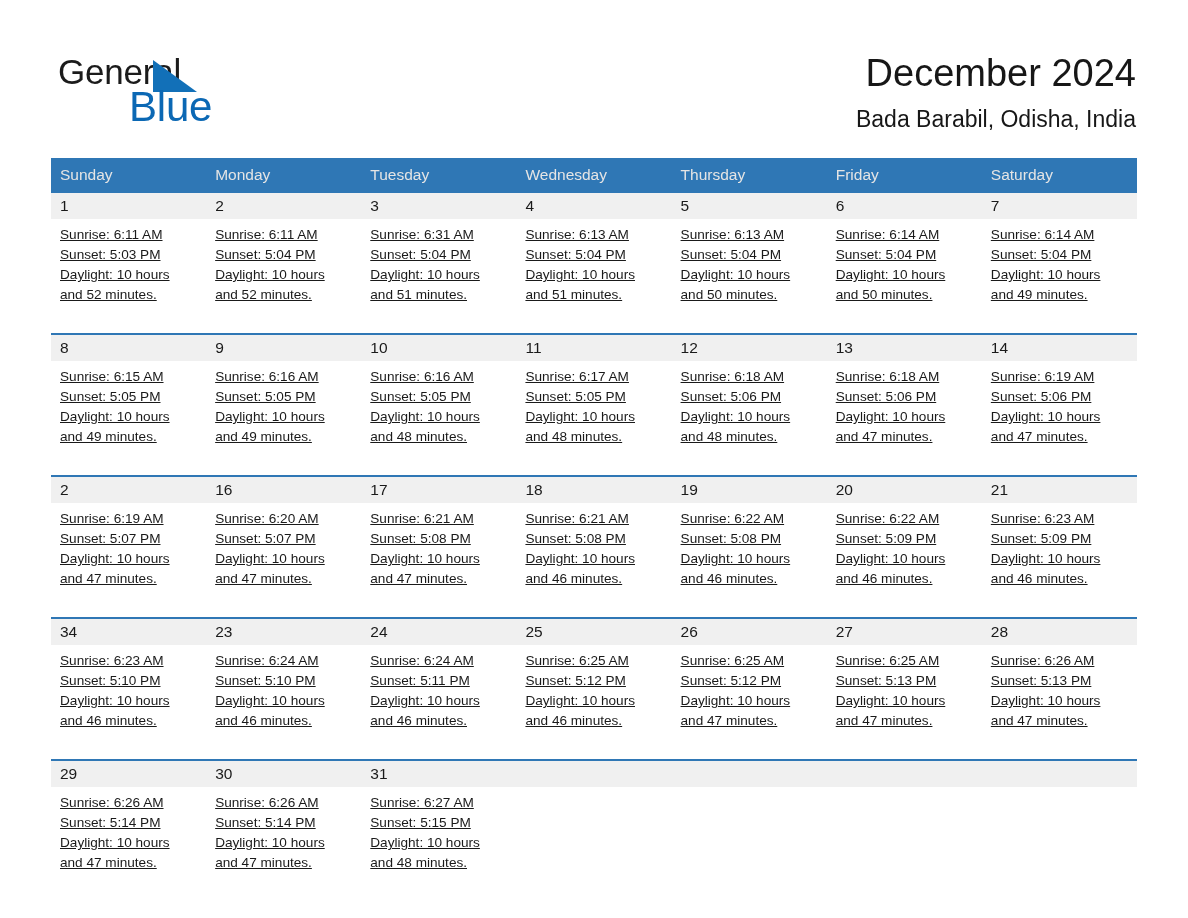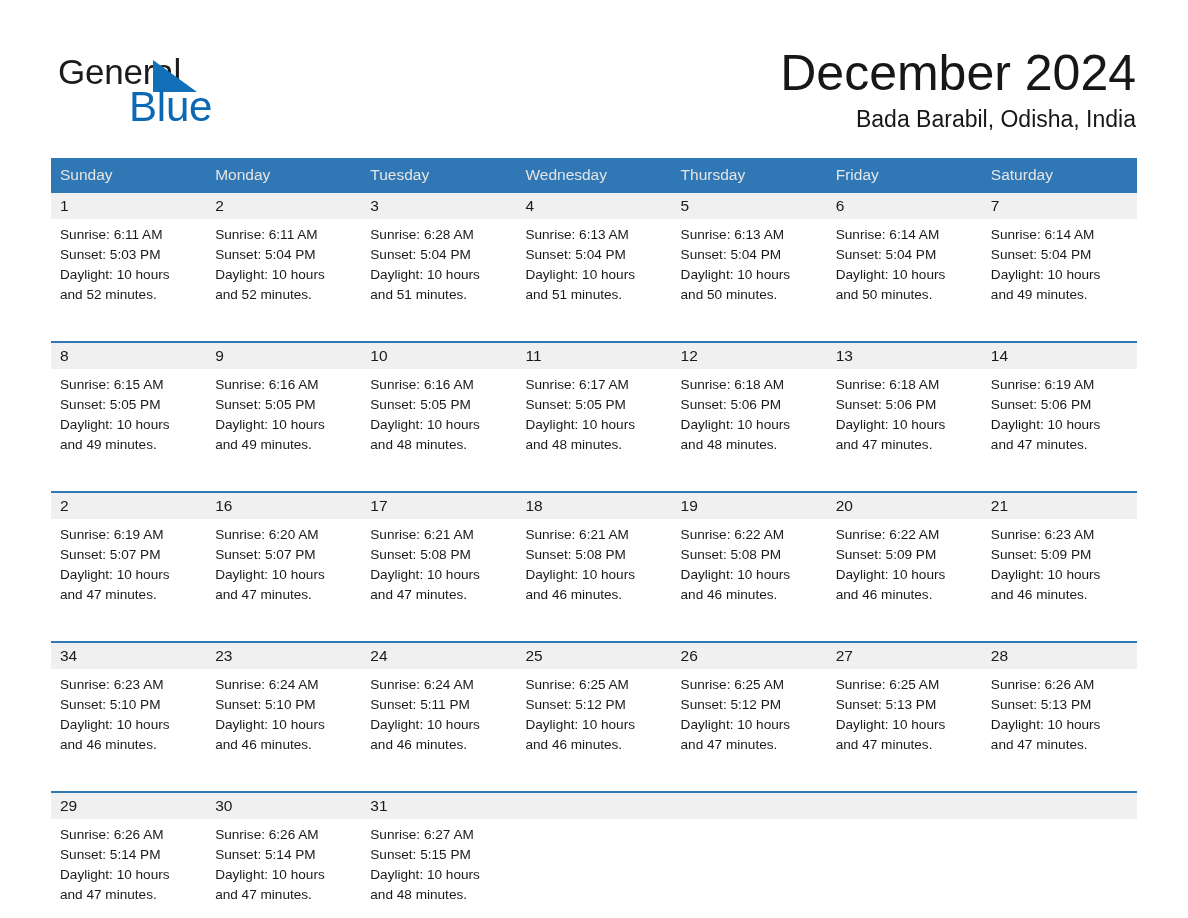--- a/index.html
+++ b/index.html
@@ -70,21 +70,21 @@
     font-weight: 400;
   }
 
   .title-block {
     position: absolute;
     right: 52px;
     top: 46px;
     text-align: right;
   }
   .month-title {
-    font-size: 50px;
+    font-size: 38px;
     line-height: 54px;
     color: #171717;
     font-weight: 400;
     white-space: nowrap;
     margin-left: 24px;
   }
   .location-title {
     font-size: 23px;
     line-height: 34px;
     color: #171717;
@@ -128,23 +128,24 @@
   }
   tr.daynum-row.first td {
     border-top: none;
   }
 
   tr.detail-row td {
     background: #ffffff;
     font-size: 13.6px;
     line-height: 20px;
     color: #1a1a1a;
-    padding: 6px 8px 30px 9px;
+    padding: 6px 8px 22px 9px;
     vertical-align: top;
     height: 86px;
+    text-decoration: underline;
   }
 
   .cell-line {
     white-space: nowrap;
   }
   .cell-empty {
     height: 100%;
   }
 </style>
 </head>
@@ -197,21 +198,21 @@
               <div class="cell-line">Daylight: 10 hours</div>
               <div class="cell-line">and 52 minutes.</div>
             </td>
             <td>
               <div class="cell-line">Sunrise: 6:11 AM</div>
               <div class="cell-line">Sunset: 5:04 PM</div>
               <div class="cell-line">Daylight: 10 hours</div>
               <div class="cell-line">and 52 minutes.</div>
             </td>
             <td>
-              <div class="cell-line">Sunrise: 6:28 AM</div>
+              <div class="cell-line">Sunrise: 6:31 AM</div>
               <div class="cell-line">Sunset: 5:04 PM</div>
               <div class="cell-line">Daylight: 10 hours</div>
               <div class="cell-line">and 51 minutes.</div>
             </td>
             <td>
               <div class="cell-line">Sunrise: 6:13 AM</div>
               <div class="cell-line">Sunset: 5:04 PM</div>
               <div class="cell-line">Daylight: 10 hours</div>
               <div class="cell-line">and 51 minutes.</div>
             </td>

